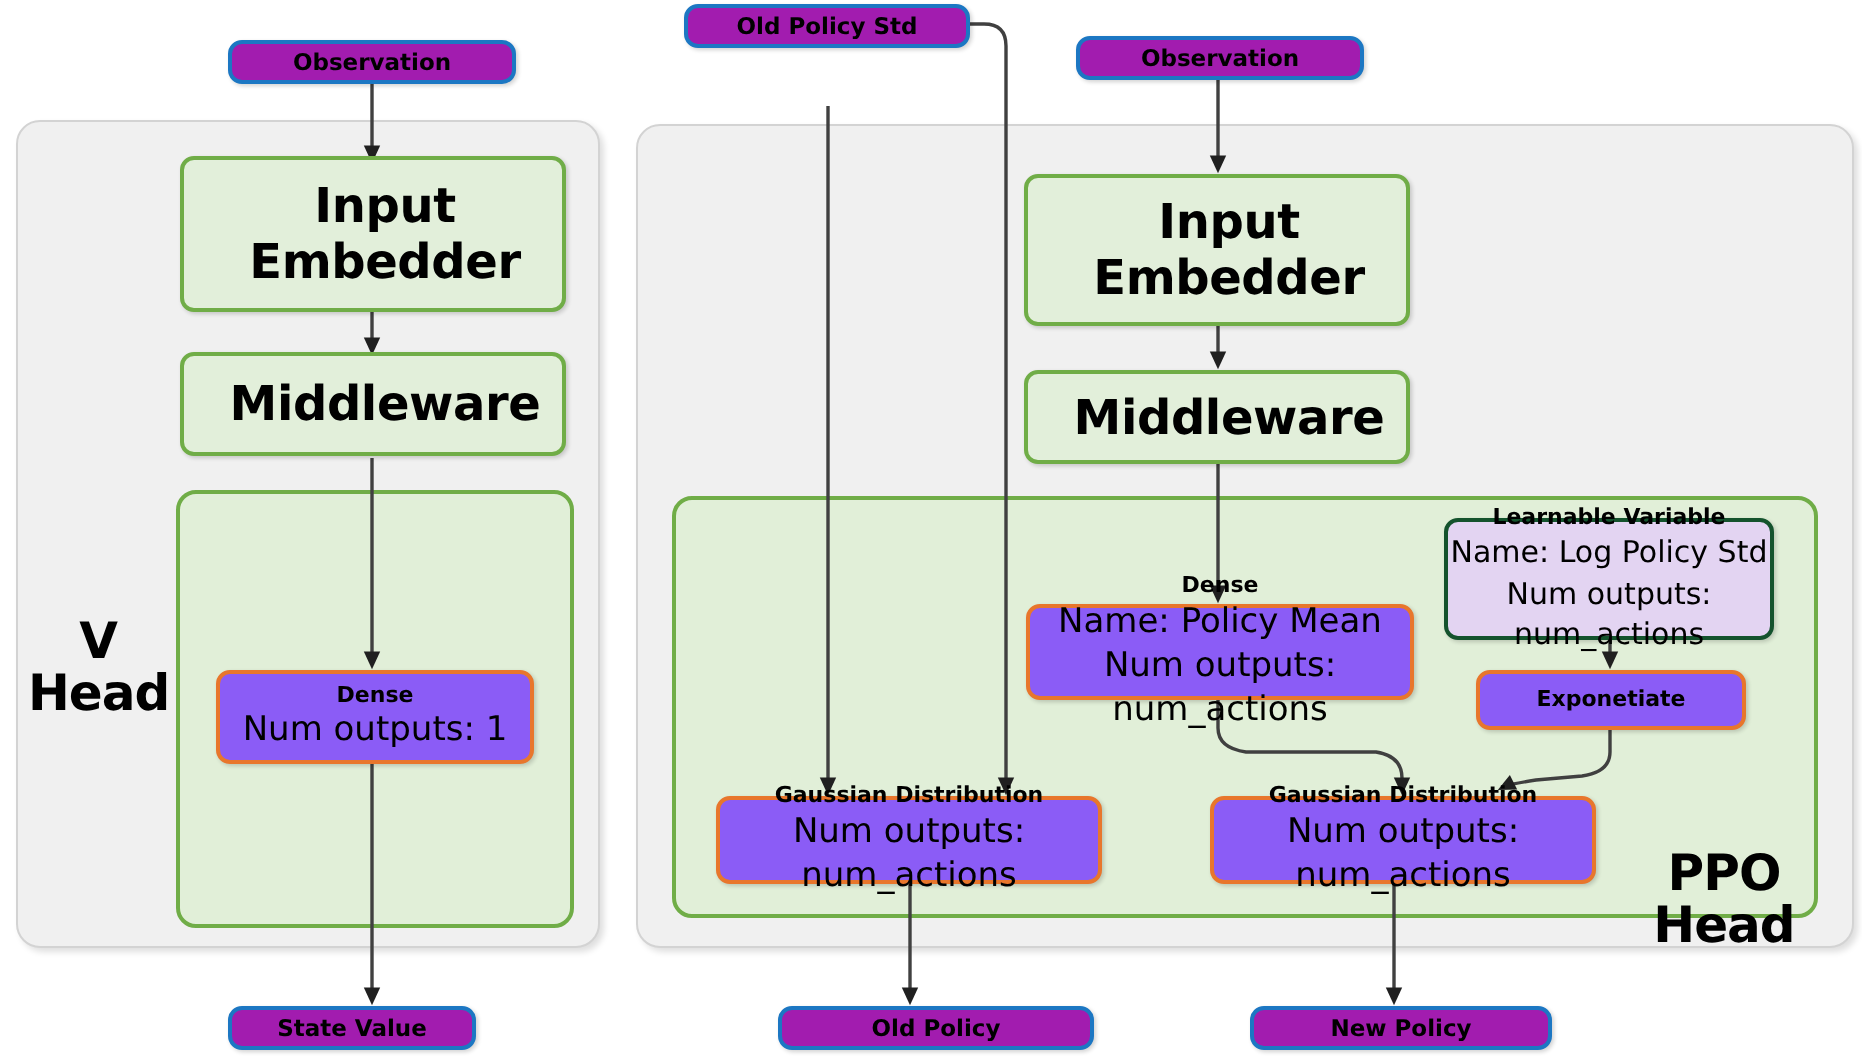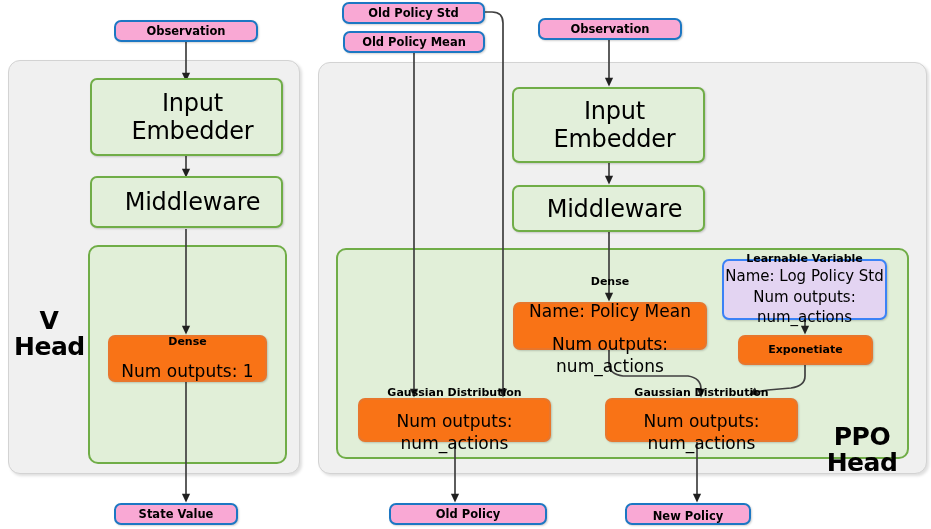--- a/index.html
+++ b/index.html
@@ -10,30 +10,30 @@
 
   .panel{position:absolute;background:#f0f0f0;border:1px solid #d3d3d3;border-radius:12px;
          box-shadow:2px 2px 3px rgba(0,0,0,0.13);}
   .greenzone{position:absolute;background:#e1efd8;border:2px solid #70ad47;border-radius:10px;}
 
   .node{position:absolute;box-sizing:border-box;display:flex;flex-direction:column;
         align-items:center;justify-content:center;text-align:center;border-radius:6px;
         box-shadow:1px 1px 2px rgba(0,0,0,0.18);}
 
   .green-node{background:#e2efda;border:2px solid #70ad47;}
-  .green-node .ttl{font-weight:normal;color:#000;letter-spacing:-0.2px;padding-left:12px;}
+  .green-node .ttl{font-weight:bold;color:#000;letter-spacing:-0.2px;padding-left:12px;}
 
-  .io-node{background:#f9a8d4;border:2px solid #1c77c3;border-radius:7px;}
+  .io-node{background:#a21caf;border:2px solid #1c77c3;border-radius:7px;}
   .io-node .ttl{font-size:11.5px;font-weight:bold;color:#000;}
 
-  .orange-node{background:#f97316;border:2px solid #e8762c;gap:11px;}
+  .orange-node{background:#8b5cf6;border:2px solid #e8762c;}
   .orange-node .ttl{font-size:11px;font-weight:bold;color:#000;line-height:1.22;}
   .orange-node .sub{font-size:17px;color:#000;line-height:1.3;}
 
-  .purple-node{background:#e3d4f2;border:2px solid #3b82f6;border-radius:7px;}
+  .purple-node{background:#e3d4f2;border:2px solid #14532d;border-radius:7px;}
   .purple-node .ttl{font-size:11px;font-weight:bold;color:#000;line-height:1.3;}
   .purple-node .sub{font-size:15px;color:#000;line-height:1.35;}
 
   .headlabel{position:absolute;text-align:center;font-weight:bold;color:#000;
              font-size:25px;line-height:1.04;letter-spacing:-0.5px;}
 </style>
 </head>
 <body>
 
 <div id="stage">
@@ -84,23 +84,20 @@
     <div>PPO</div>
     <div>Head</div>
   </div>
 
   <div class="node io-node" style="left:114px;top:20px;width:144px;height:22px;">
     <div class="ttl">Observation</div>
   </div>
   <div class="node io-node" style="left:342px;top:2px;width:143px;height:22px;">
     <div class="ttl">Old Policy Std</div>
   </div>
-  <div class="node io-node" style="left:343px;top:31px;width:142px;height:22px;">
-    <div class="ttl">Old Policy Mean</div>
-  </div>
   <div class="node io-node" style="left:538px;top:18px;width:144px;height:22px;">
     <div class="ttl">Observation</div>
   </div>
 
   <div class="node green-node" style="left:90px;top:78px;width:193px;height:78px;border-radius:7px;">
     <div class="ttl" style="font-size:24px;">Input Embedder</div>
   </div>
   <div class="node green-node" style="left:90px;top:176px;width:193px;height:52px;border-radius:7px;">
     <div class="ttl" style="font-size:24px;">Middleware</div>
   </div>
@@ -141,17 +138,17 @@
     <div class="ttl">Gaussian Distribution</div>
     <div class="sub">Num outputs: num_actions</div>
   </div>
 
   <div class="node io-node" style="left:114px;top:503px;width:124px;height:22px;">
     <div class="ttl">State Value</div>
   </div>
   <div class="node io-node" style="left:389px;top:503px;width:158px;height:22px;">
     <div class="ttl">Old Policy</div>
   </div>
-  <div class="node io-node" style="left:625px;top:503px;width:126px;height:22px;justify-content:flex-end;">
+  <div class="node io-node" style="left:625px;top:503px;width:151px;height:22px;">
     <div class="ttl">New Policy</div>
   </div>
 
 </div>
 
 </body></html>

